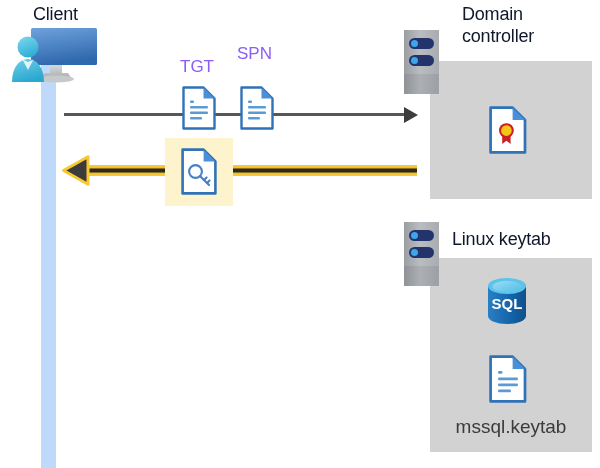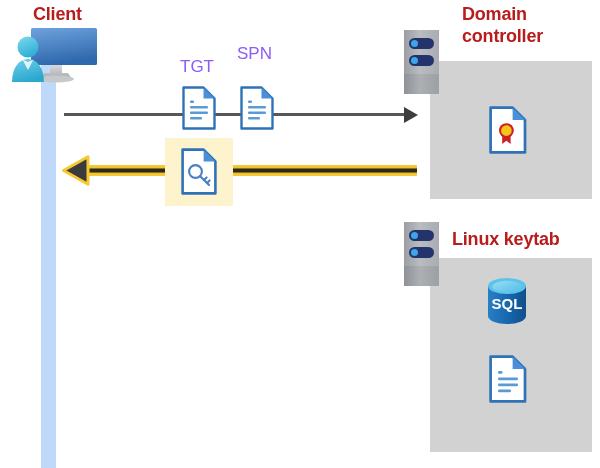--- a/index.html
+++ b/index.html
@@ -27,22 +27,22 @@
   #client-lifeline {
     left: 41px;
     top: 62px;
     width: 15px;
     height: 406px;
     background: #bed9fa;
   }
 
   
   .title {
-    font-weight: bold;
-    color: #b91c1c;
+    font-weight: normal;
+    color: #0f172a;
     font-size: 18px;
     line-height: 22px;
     letter-spacing: -0.2px;
   }
   #client-title  { left: 33px;  top: 3px;  }
   #dc-title      { left: 455px; top: 3px;  width: 140px; margin-left: 7px; }
   #linux-title   { left: 452px; top: 228px; }
 
   
   .panel { background: #d2d2d2; }
@@ -321,14 +321,15 @@
       <path d="M1.6 1.6 h22 l12.4 12.4 v32.4 h-34.4 z" fill="#ffffff" stroke="#2f72b8" stroke-width="2.7" stroke-linejoin="round"></path>
       <path d="M23.6 1.6 l12.4 12.4 h-12.4 z" fill="#4a90d9"></path>
       <g fill="#5b9bd5">
         <rect x="9" y="16" width="4.5" height="2.8" rx="1.2"></rect>
         <rect x="9" y="22.5" width="20" height="2.8" rx="1.2"></rect>
         <rect x="9" y="28.5" width="20" height="2.8" rx="1.2"></rect>
         <rect x="9" y="34.5" width="13" height="2.8" rx="1.2"></rect>
       </g>
     </svg>
   </div>
+  <div class="abs" id="keytab-label">mssql.keytab</div>
 
 </div>
 
 </body></html>

